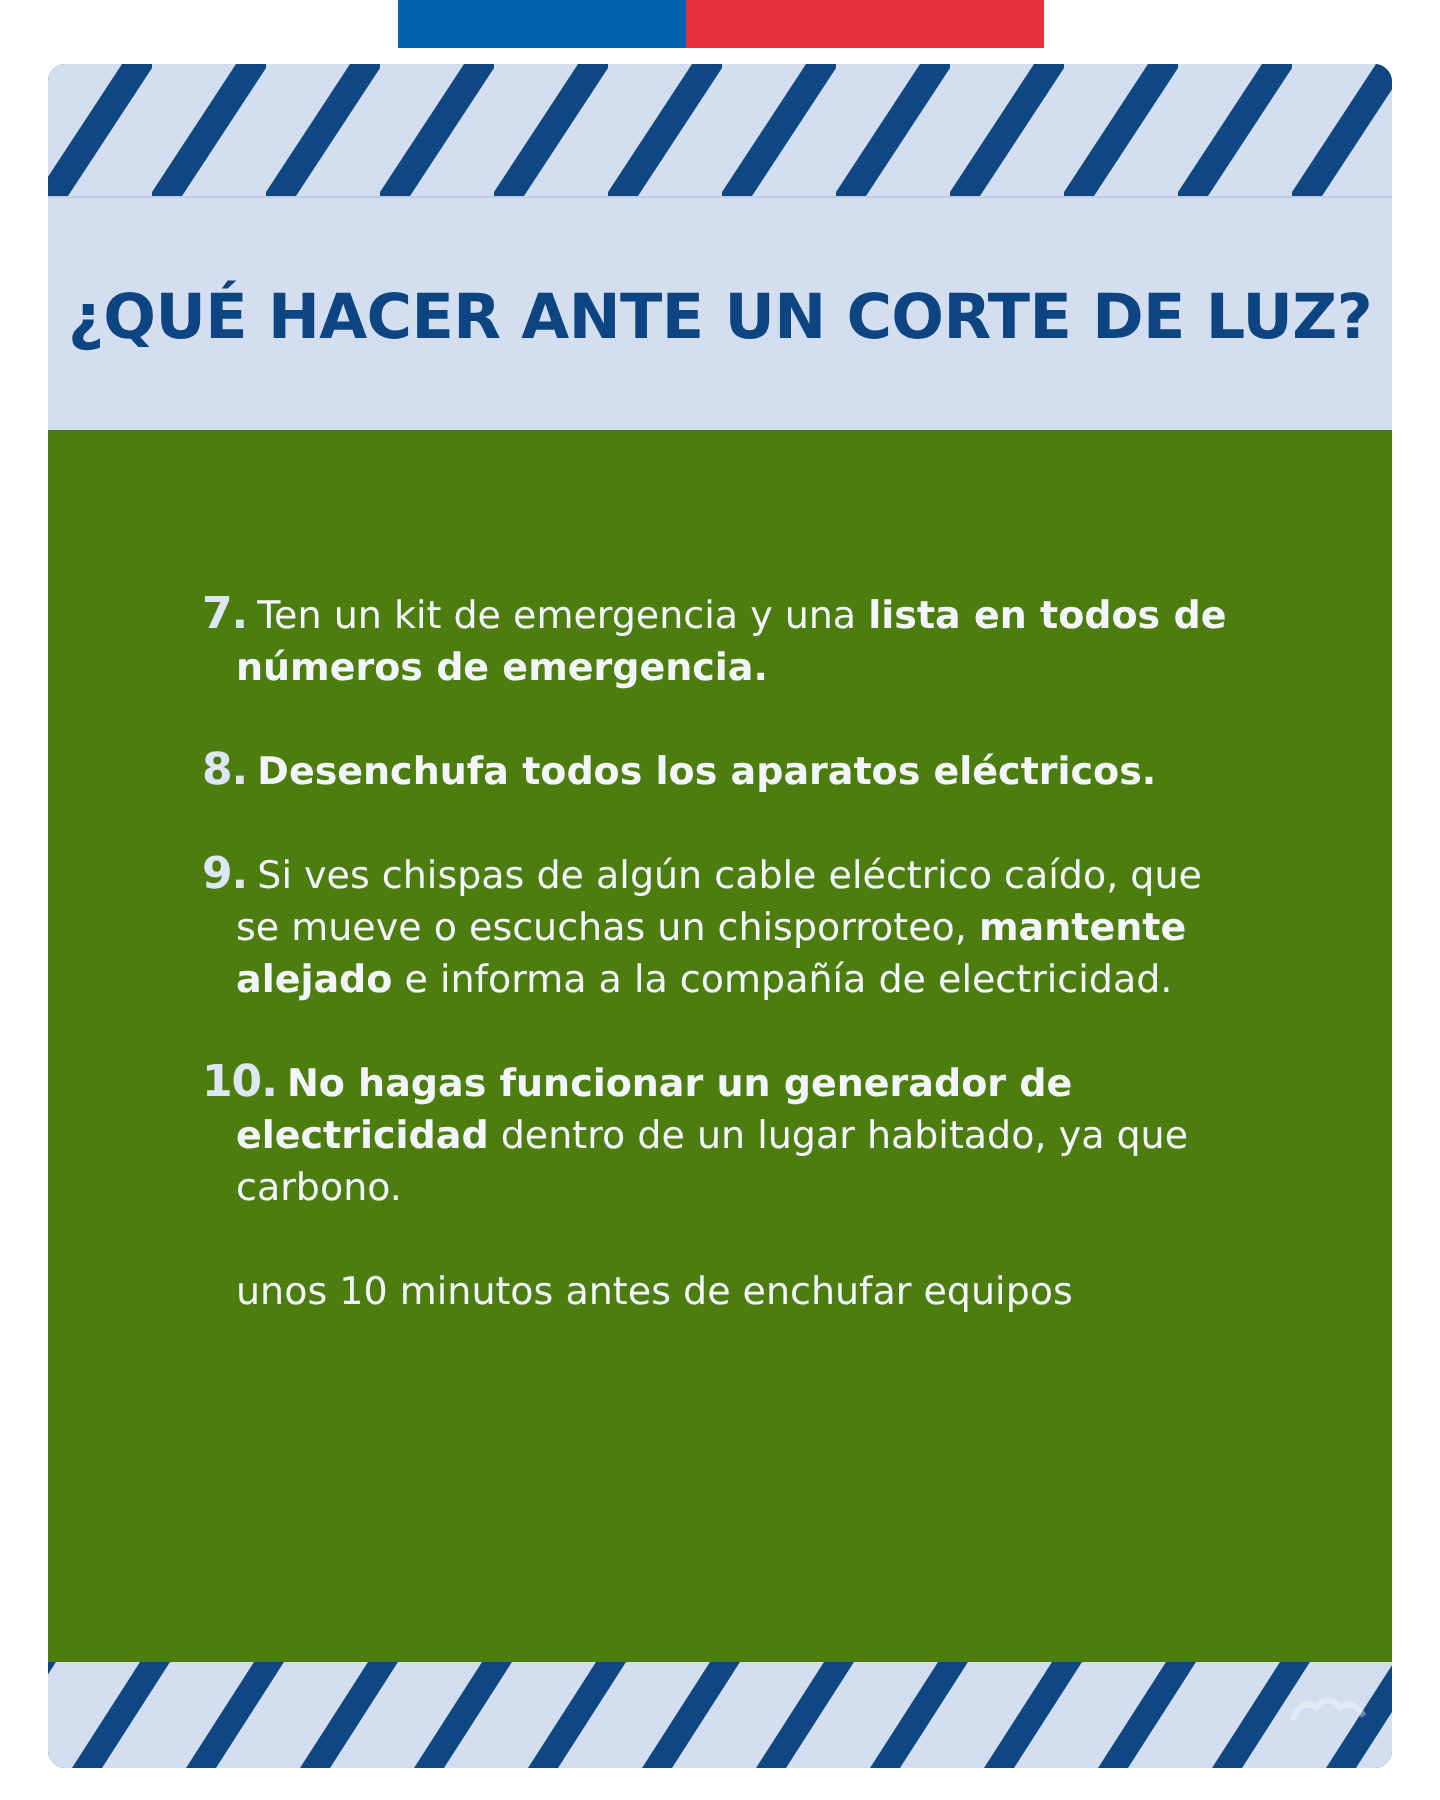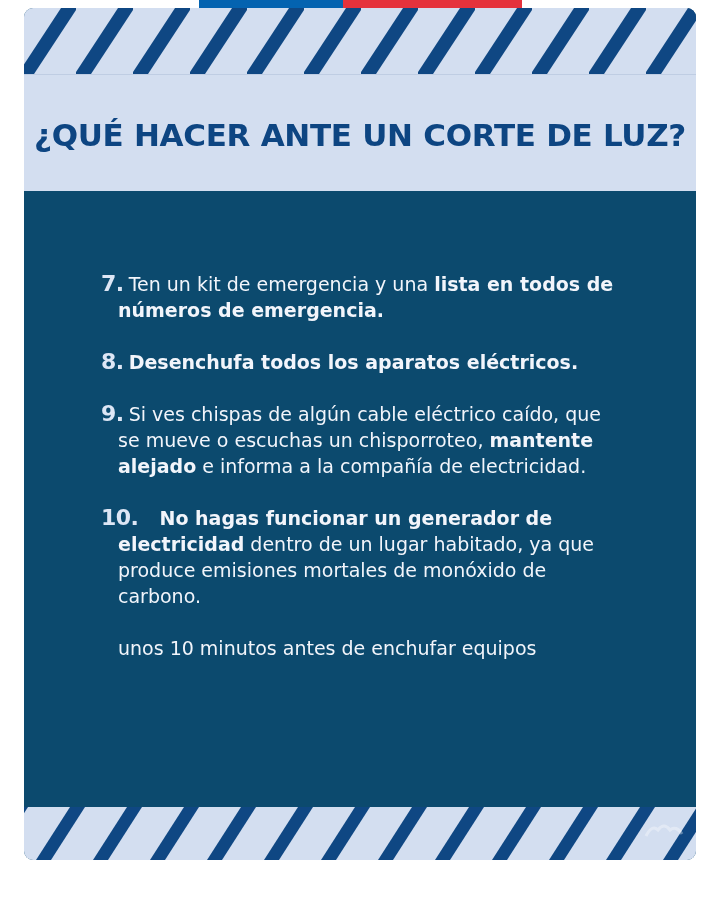--- a/index.html
+++ b/index.html
@@ -5,22 +5,22 @@
   html, body { margin: 0; padding: 0; }
   body {
     width: 720px; height: 900px; background: #ffffff; position: relative; overflow: hidden;
     font-family: "DejaVu Sans", sans-serif;
   }
   .flag { position: absolute; top: 0; height: 24px; }
   .flag-blue { left: 199px; width: 144px; background: #0463b0; }
   .flag-red { left: 343px; width: 179px; background: #e5323c; }
 
   .card {
-    position: absolute; left: 24px; top: 8px; width: 672px; height: 852px;
-    border-radius: 9px; overflow: hidden; background: #0c4a6e; text-decoration: underline;
+    position: absolute; left: 24px; top: 32px; width: 672px; height: 852px;
+    border-radius: 9px; overflow: hidden; background: #4d7c0f; text-decoration: underline;
   }
   .stripes { position: absolute; left: 0; width: 672px; display: block; }
   .stripes-top { top: 0; height: 66px; }
   .stripes-bottom { top: 799px; height: 53px; }
 
   .title-band {
     position: absolute; left: 0; top: 66px; width: 672px; height: 117px;
     background: #d3def0; border-top: 1px solid #bfcde3; box-sizing: border-box;
     display: flex; align-items: center; justify-content: center;
   }
@@ -70,23 +70,22 @@
       </div>
       <div class="item">
         <div class="line"><span class="num">8.</span><span class="b" style="white-space: pre;">Desenchufa todos los aparatos eléctricos.</span></div>
       </div>
       <div class="item">
         <div class="line"><span class="num">9.</span><span class="r" style="white-space: pre;">Si ves chispas de algún cable eléctrico caído, que</span></div>
         <div class="line cont"><span class="r" style="white-space: pre;">se mueve o escuchas un chisporroteo, </span><span class="b" style="white-space: pre;">mantente</span></div>
         <div class="line cont"><span class="b" style="white-space: pre;">alejado</span><span class="r" style="white-space: pre;"> e informa a la compañía de electricidad.</span></div>
       </div>
       <div class="item">
-        <div class="line"><span class="num">10.</span><span class="b" style="white-space: pre; margin-left: 16px;">No hagas funcionar un generador de</span></div>
+        <div class="line"><span class="num">10.</span><span class="b" style="white-space: pre;">No hagas funcionar un generador de</span></div>
         <div class="line cont"><span class="b" style="white-space: pre;">electricidad</span><span class="r" style="white-space: pre;"> dentro de un lugar habitado, ya que</span></div>
-        <div class="line cont"><span class="r" style="white-space: pre;">produce emisiones mortales de monóxido de</span></div>
         <div class="line cont"><span class="r" style="white-space: pre;">carbono.</span></div>
       </div>
       <div class="item">
         <div class="line cont"><span class="r" style="white-space: pre;">unos 10 minutos antes de enchufar equipos</span></div>
       </div>
     </div>
 
   <svg class="stripes stripes-bottom" viewBox="0 0 672 53" preserveAspectRatio="none">
     <defs>
       <pattern id="diag2" patternUnits="userSpaceOnUse" width="57" height="53" patternTransform="translate(12,0)">

